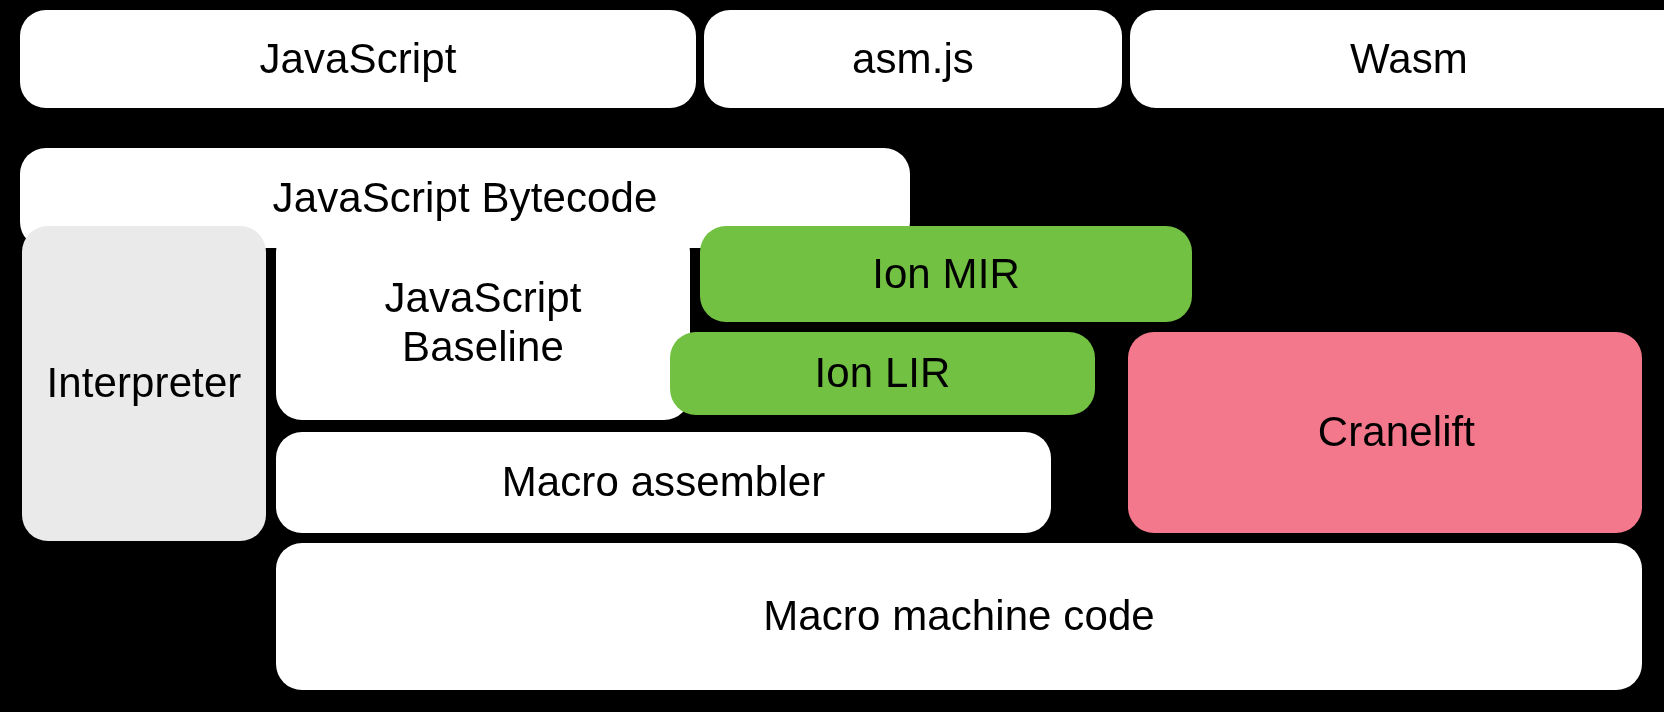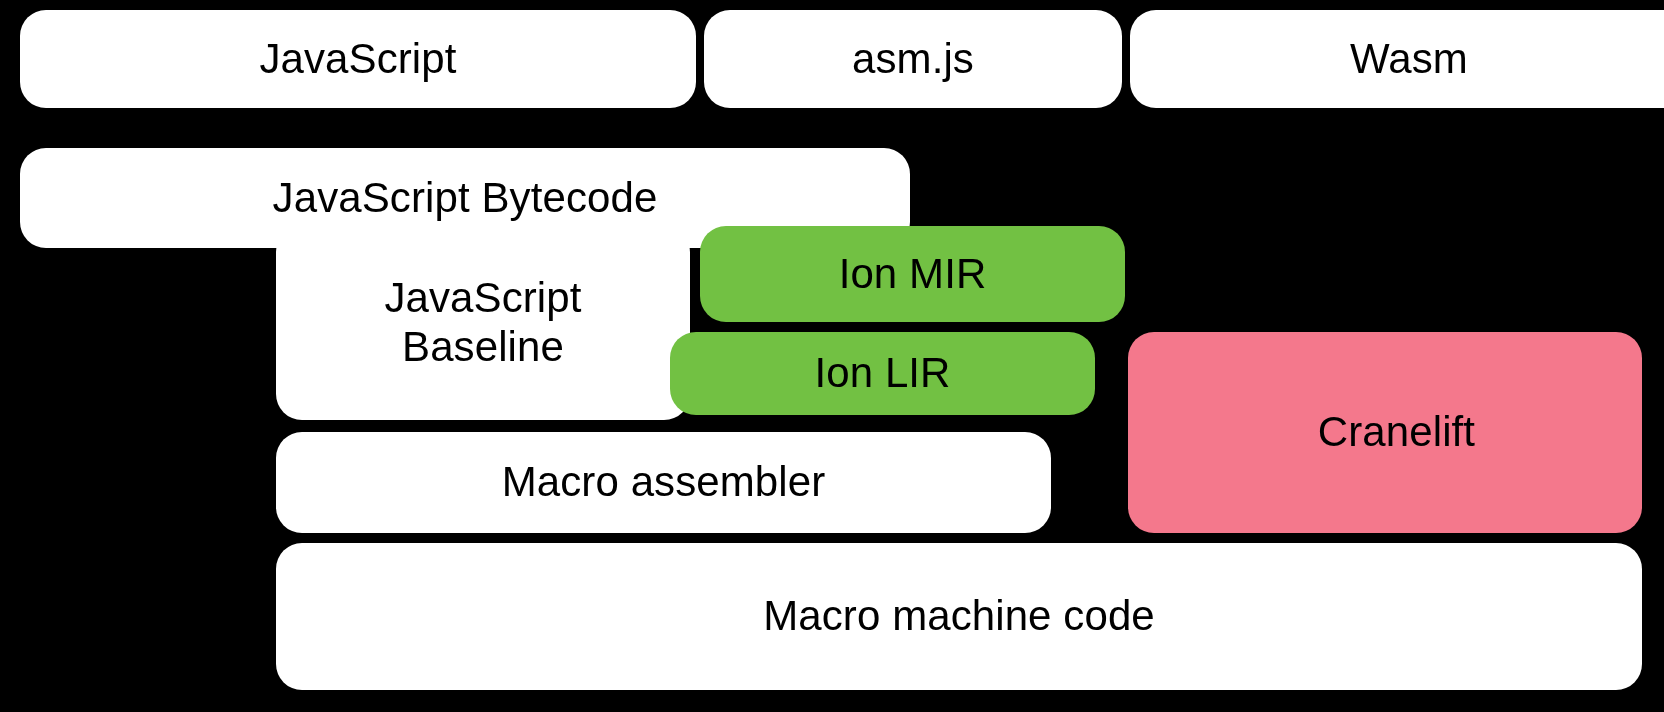--- a/index.html
+++ b/index.html
@@ -42,21 +42,21 @@
   #n-asmjs             { left: 704px;  top: 10px;  width: 418px; height: 98px;  }
   #n-wasm              { left: 1130px; top: 10px;  width: 558px; height: 98px;  }
 
   
   #n-js-bytecode       { left: 20px;   top: 120px; width: 890px; height: 100px; margin-top: 28px; }
   #n-baldrmonkey       { left: 920px;  top: 118px; width: 412px; height: 100px; }
 
   
   #n-interpreter       { left: 22px;   top: 226px; width: 244px; height: 315px; }
   #n-js-baseline       { left: 276px;  top: 226px; width: 414px; height: 194px; }
-  #n-ion-mir           { left: 700px;  top: 226px; width: 425px; height: 96px;  }
+  #n-ion-mir           { left: 700px;  top: 226px; width: 492px; height: 96px;  }
   #n-ion-lir           { left: 670px;  top: 332px; width: 425px; height: 83px;  }
   #n-cranelift         { left: 1128px; top: 332px; width: 514px; height: 201px; padding-left: 23px; }
   #n-macro-assembler   { left: 276px;  top: 432px; width: 775px; height: 101px; }
 
   
   #n-native-code       { left: 276px;  top: 543px; width: 1366px; height: 147px; }
 </style>
 </head>
 <body>
 
@@ -64,20 +64,21 @@
 
   <div class="node" id="n-javascript">JavaScript</div>
 
   <div class="node" id="n-asmjs">asm.js</div>
 
   <div class="node" id="n-wasm">Wasm</div>
 
   <div class="node" id="n-js-bytecode">JavaScript Bytecode</div>
 
 
+  <div class="node grey" id="n-interpreter">Interpreter</div>
 
   <div class="node" id="n-js-baseline">JavaScript
 Baseline</div>
 
   <div class="node green" id="n-ion-mir">Ion MIR</div>
 
   <div class="node green" id="n-ion-lir">Ion LIR</div>
 
   <div class="node pink" id="n-cranelift">Cranelift</div>
 

